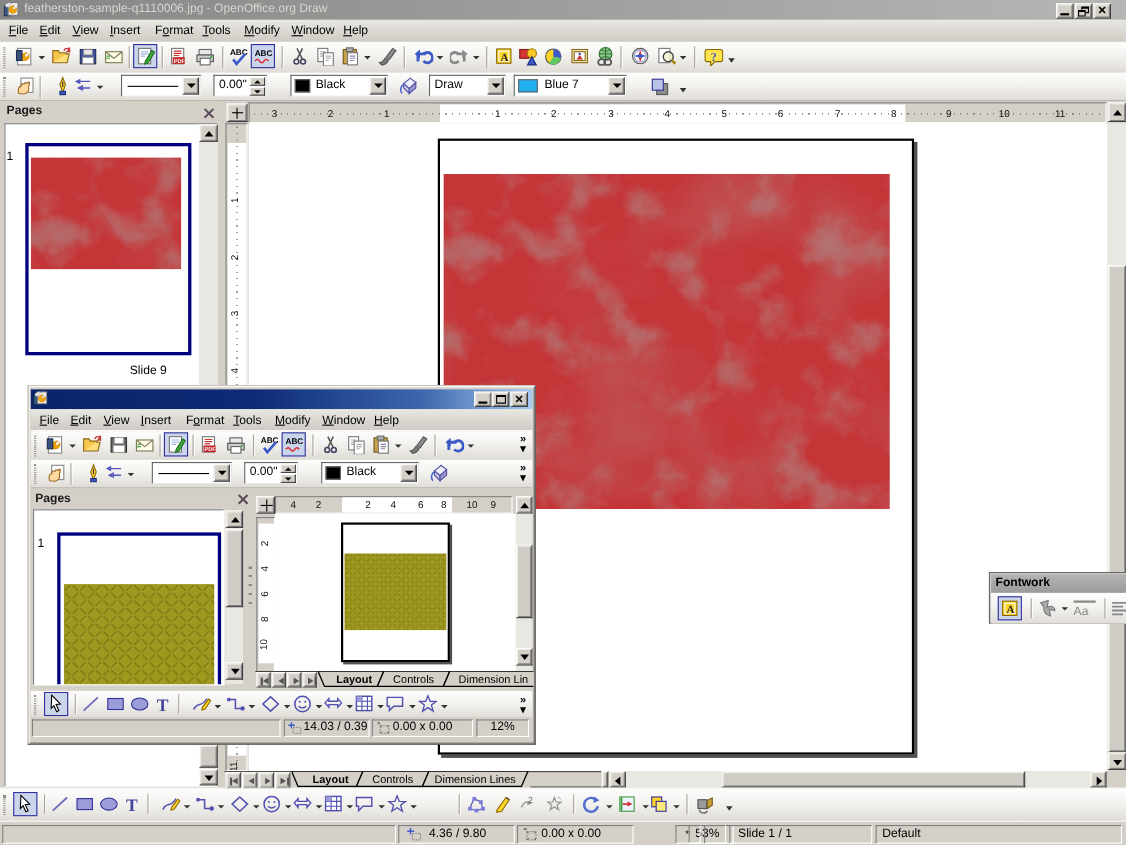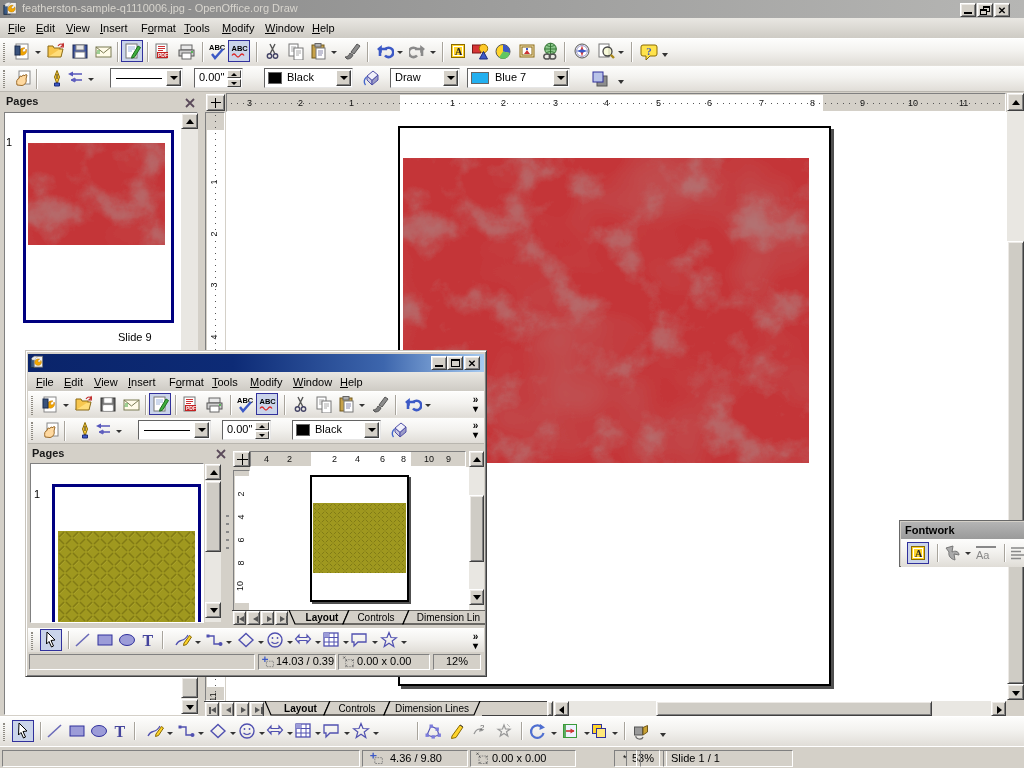--- a/index.html
+++ b/index.html
@@ -678,20 +678,23 @@
     <div class="scell" style="left:578px;width:41px;margin-left:48px;">
       <div class="statxt" style="left:5px;">53%</div>
     </div>
     <div class="scell" style="left:614px;width:23px;">
       <div class="statxt" style="left:8px;font-size:9px;top:2px;">*</div>
     </div>
     <div class="scell" style="left:640px;width:20px;"></div>
     <div class="scell" style="left:663px;width:130px;">
       <div class="statxt" style="left:7px;">Slide 1 / 1</div>
     </div>
+    <div class="scell" style="left:796px;width:224px;">
+      <div class="statxt" style="left:5px;">Default</div>
+    </div>
   </div>
 <div class="abs" style="left:25px;top:350px;width:462px;height:327px;">
     <div class="abs" style="left:0;top:0;width:462px;height:327px;background:#d4d0c8;border:1px solid;border-color:#c8c4bc #404040 #404040 #c8c4bc;box-shadow:inset 1px 1px 0 #ffffff, inset -1px -1px 0 #808080;"></div>
     <div class="abs" style="left:3px;top:4px;width:456px;height:18px;background:linear-gradient(90deg,#0a246a 0%,#0d2b76 45%,#3d66ad 78%,#a6caf0 100%);"></div>
     <svg class="ic" style="left:5px;top:5px" width="15" height="15" viewBox="0 0 18 18">
       <use href="#s-ooicon"></use>
     </svg>
     <div class="abs raised" style="left:406px;top:6px;width:16px;height:14px;">
       <div class="abs" style="left:3px;top:8px;width:8px;height:2px;background:#000;"></div>
     </div>

